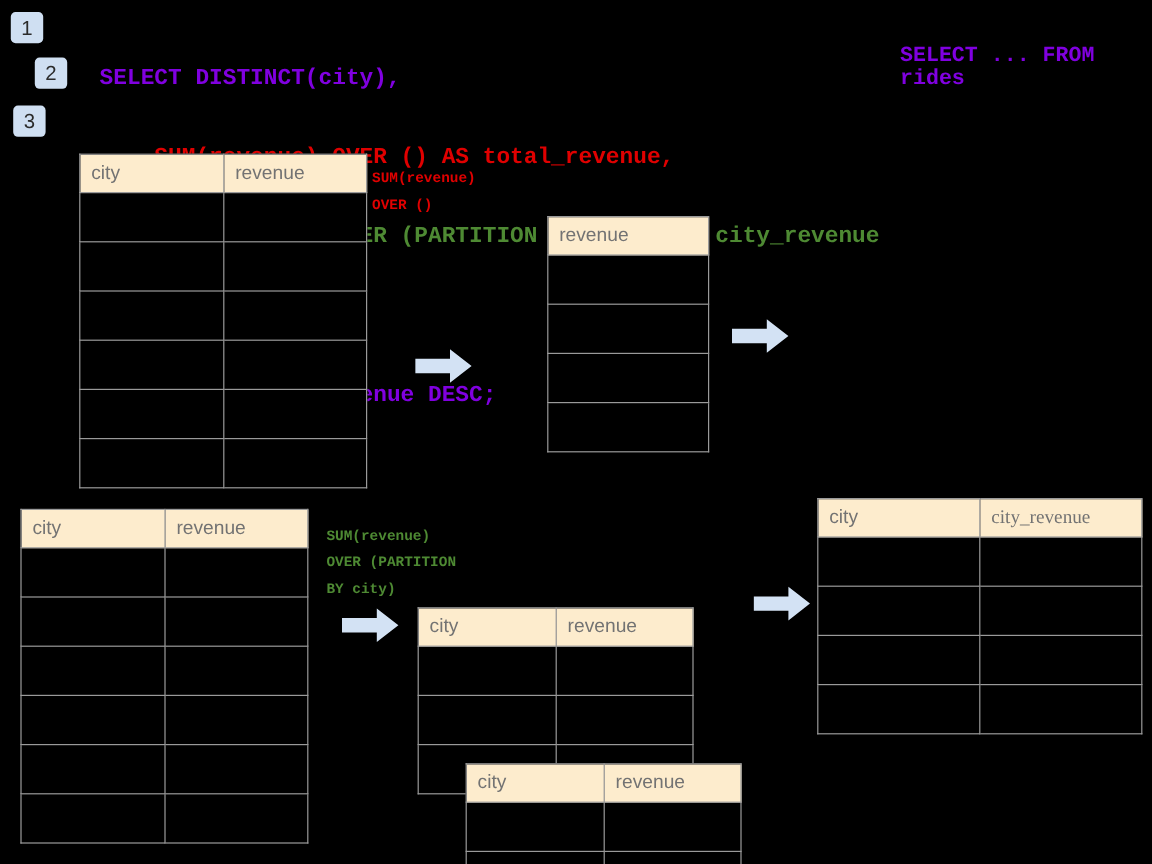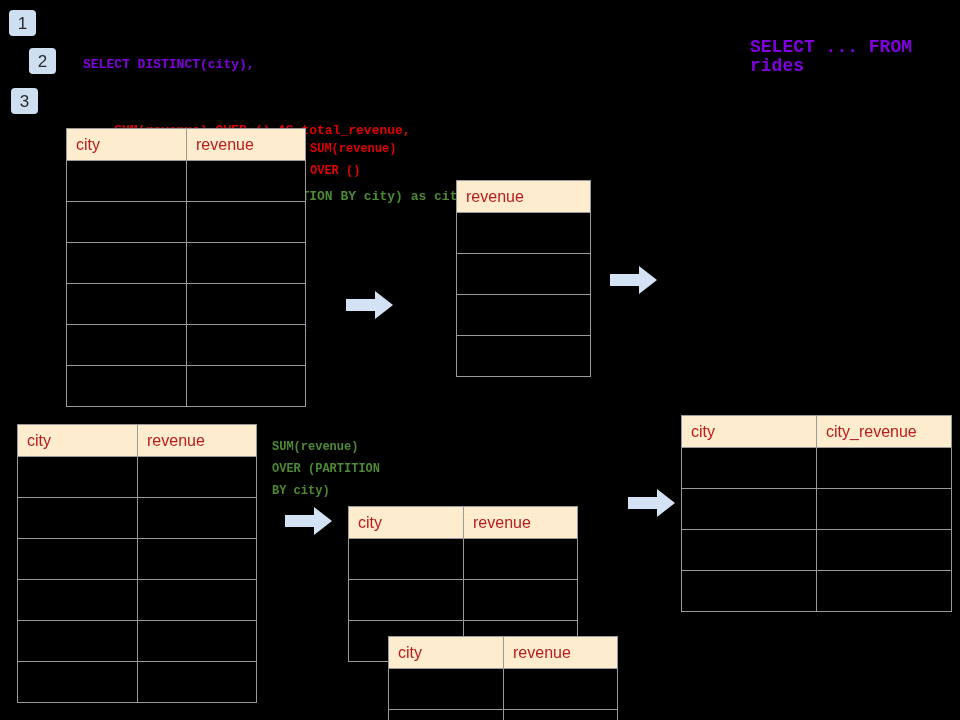--- a/index.html
+++ b/index.html
@@ -29,21 +29,21 @@
     justify-content: center;
     border-radius: 4px;
     width: 27px;
     height: 26px;
   }
 
   
   .sql-block {
     position: absolute;
     font-family: "Liberation Mono", monospace;
-    font-size: 13px;
+    font-size: 19px;
     font-weight: bold;
     line-height: 22px;
     white-space: pre;
     letter-spacing: 0px;
   }
   .sql-line { white-space: pre; }
 
   .note {
     position: absolute;
     font-family: "Liberation Mono", monospace;
@@ -68,21 +68,21 @@
     table-layout: fixed;
     background: #000;
   }
   .tbl td, .tbl th {
     border: 1px solid #9a9a9a;
     padding: 0;
     margin: 0;
   }
   .tbl th {
     background: #fdeccd;
-    color: #b91c1c;
+    color: #737373;
     font-family: "Liberation Sans", sans-serif;
     font-size: 16px;
     font-weight: normal;
     text-align: left;
     padding: 3px 0 3px 9px;
     height: 32px;
     box-sizing: border-box;
   }
   .tbl td {
     background: #000000;
@@ -273,21 +273,21 @@
 </table>
 
 <svg class="arrow" style="left:628px; top:488px;" width="48" height="30" viewBox="0 0 48 30">
   <polygon points="0,9 29,9 29,1 47,15 29,29 29,21 0,21" fill="#d3e2f4"></polygon>
 </svg>
 
 <table class="tbl" style="left:681px; top:415px; width:270px;">
   <thead>
     <tr>
       <th style="width:135px;">city</th>
-      <th style="width:135px;">city_revenue</th>
+      <th style="width:135px;font-family:Liberation Serif, serif;">city_revenue</th>
     </tr>
   </thead>
   <tbody>
     <tr>
       <td></td>
       <td></td>
     </tr>
     <tr>
       <td></td>
       <td></td>

